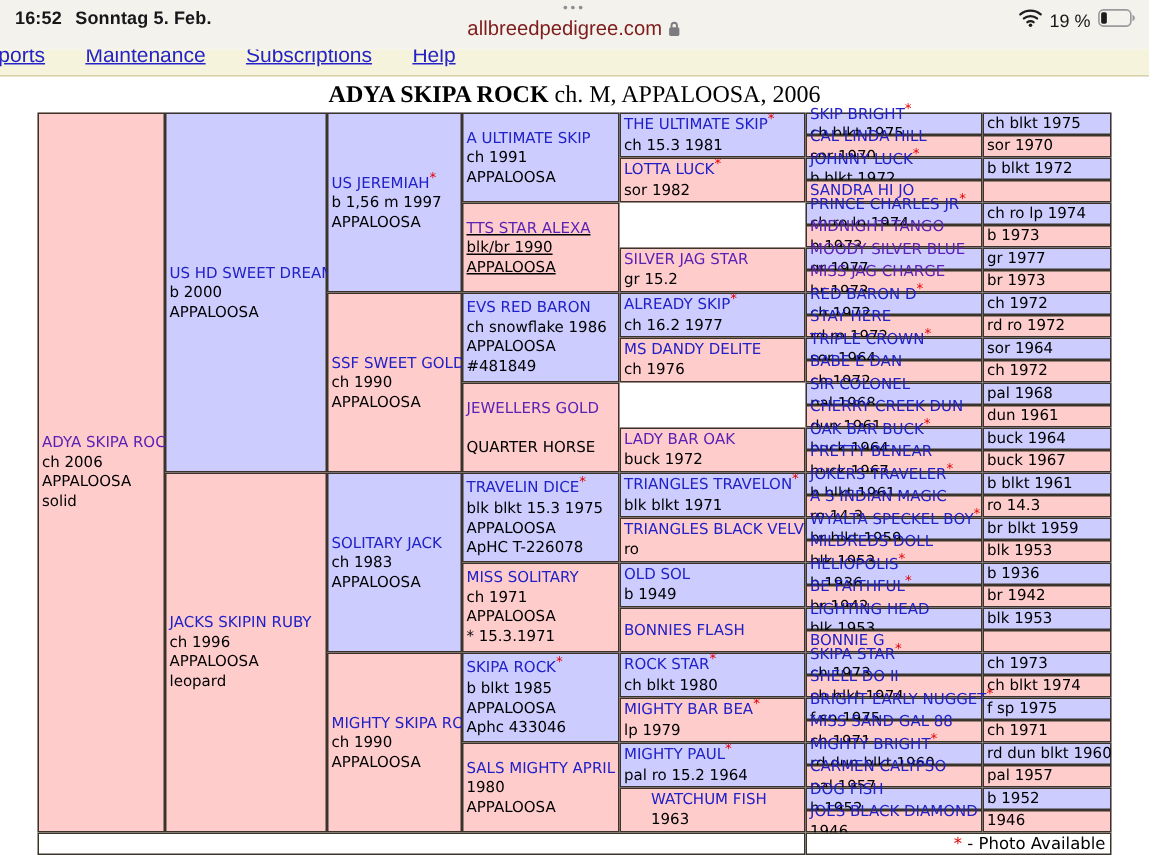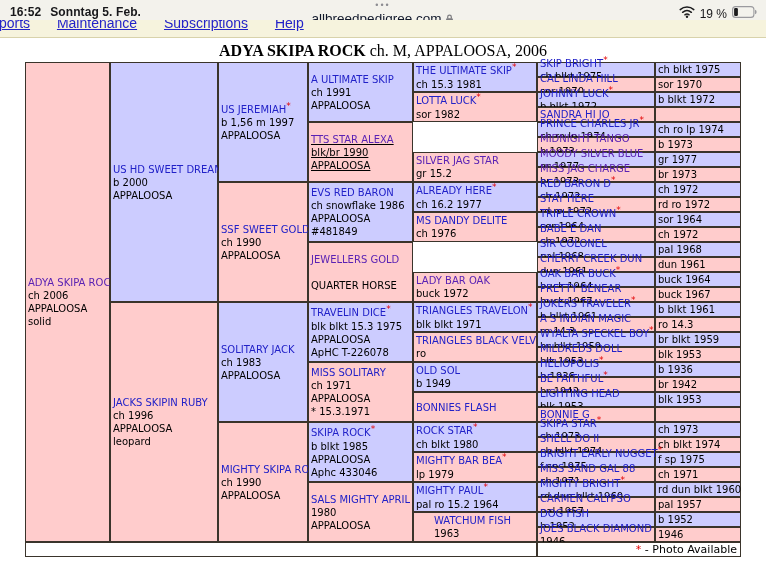--- a/index.html
+++ b/index.html
@@ -5,34 +5,34 @@
   html,body{margin:0;padding:0;}
   body{
     width:766px;height:574px;overflow:hidden;background:#ffffff;
     font-family:"Liberation Sans",sans-serif;
     -webkit-font-smoothing:antialiased;
   }
   .screen{width:766px;height:574px;position:relative;background:#ffffff;}
 
   
   .status-bar{
-    height:20px;background:#f3f2ec;position:relative;
+    height:33px;background:#f3f2ec;position:relative;
   }
   .sb-left{
     position:absolute;left:10px;top:5px;font-size:12px;font-weight:600;color:#17171a;
     letter-spacing:.1px;
   }
   .sb-left .date{margin-left:9px;font-weight:600;}
   .sb-dots{
     position:absolute;top:0px;left:0;right:0;text-align:center;
     color:#8d8d92;font-size:9px;letter-spacing:2px;line-height:10px;
   }
   .sb-url{
     position:absolute;top:11px;left:0;right:0;text-align:center;
-    font-size:13.5px;color:#0f172a;
+    font-size:13.5px;color:#7f1d1d;
   }
   .sb-url .lock{display:inline-block;vertical-align:-2px;margin-left:4px;}
   .sb-right{
     position:absolute;right:9px;top:6px;display:flex;align-items:center;gap:5px;
     font-size:12px;font-weight:500;color:#17171a;
   }
 
   
   .menu-bar{
     height:17px;background:#f6f3dd;border-bottom:1px solid #d8d2ab;
@@ -219,21 +219,21 @@
       </div>
       <div class="cell dam" style="grid-area: 3 / 5 / span 2;">
         <div class="hname"><span class="hlink">LOTTA LUCK</span><sup class="star">*</sup></div>
         <div class="dline">sor 1982</div>
       </div>
       <div class="cell dam visited" style="grid-area: 7 / 5 / span 2;">
         <div class="hname"><span class="hlink">SILVER JAG STAR</span></div>
         <div class="dline">gr 15.2</div>
       </div>
       <div class="cell sire" style="grid-area: 9 / 5 / span 2;">
-        <div class="hname"><span class="hlink">ALREADY HERE</span><sup class="star">*</sup></div>
+        <div class="hname"><span class="hlink">ALREADY SKIP</span><sup class="star">*</sup></div>
         <div class="dline">ch 16.2 1977</div>
       </div>
       <div class="cell dam" style="grid-area: 11 / 5 / span 2;">
         <div class="hname"><span class="hlink">MS DANDY DELITE</span></div>
         <div class="dline">ch 1976</div>
       </div>
       <div class="cell dam visited" style="grid-area: 15 / 5 / span 2;">
         <div class="hname"><span class="hlink">LADY BAR OAK</span></div>
         <div class="dline">buck 1972</div>
       </div>

